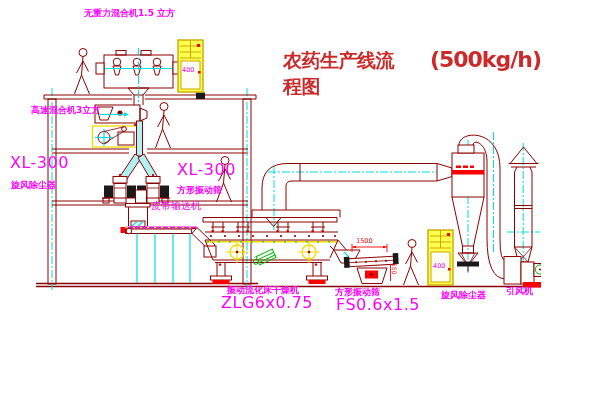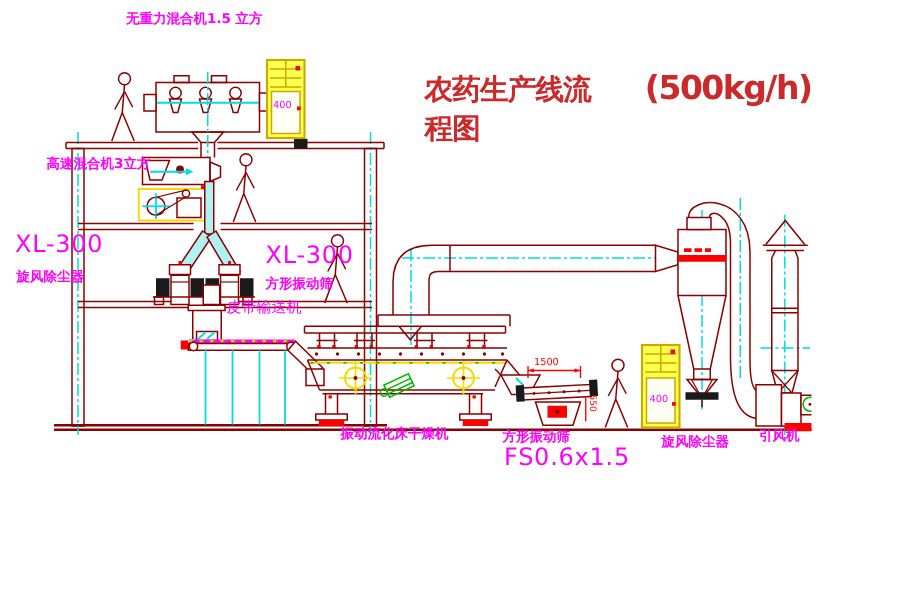--- a/index.html
+++ b/index.html
@@ -369,20 +369,21 @@
 
 <div class="lbl model" style="left:10px;top:155px">XL-300</div>
 <div class="lbl cnS" style="left:11px;top:181px">旋风除尘器</div>
 
 <div class="lbl model" style="left:177px;top:162px">XL-300</div>
 <div class="lbl cnS" style="left:177px;top:186px">方形振动筛</div>
 
 <div class="lbl cnM" style="left:151px;top:201px">皮带输送机</div>
 
 <div class="lbl cnS" style="left:227px;top:286px">振动流化床干燥机</div>
+<div class="lbl model" style="left:221px;top:295px">ZLG6x0.75</div>
 
 <div class="lbl cnS" style="left:335px;top:288px">方形振动筛</div>
 <div class="lbl model" style="left:336px;top:297px">FS0.6x1.5</div>
 
 <div class="lbl cnS" style="left:441px;top:291px">旋风除尘器</div>
 <div class="lbl cnS" style="left:506px;top:287px">引风机</div>
 
 <div class="dim" style="left:356px;top:238px">1500</div>
 <div class="dim dimV" style="left:391px;top:263px">550</div>
 

